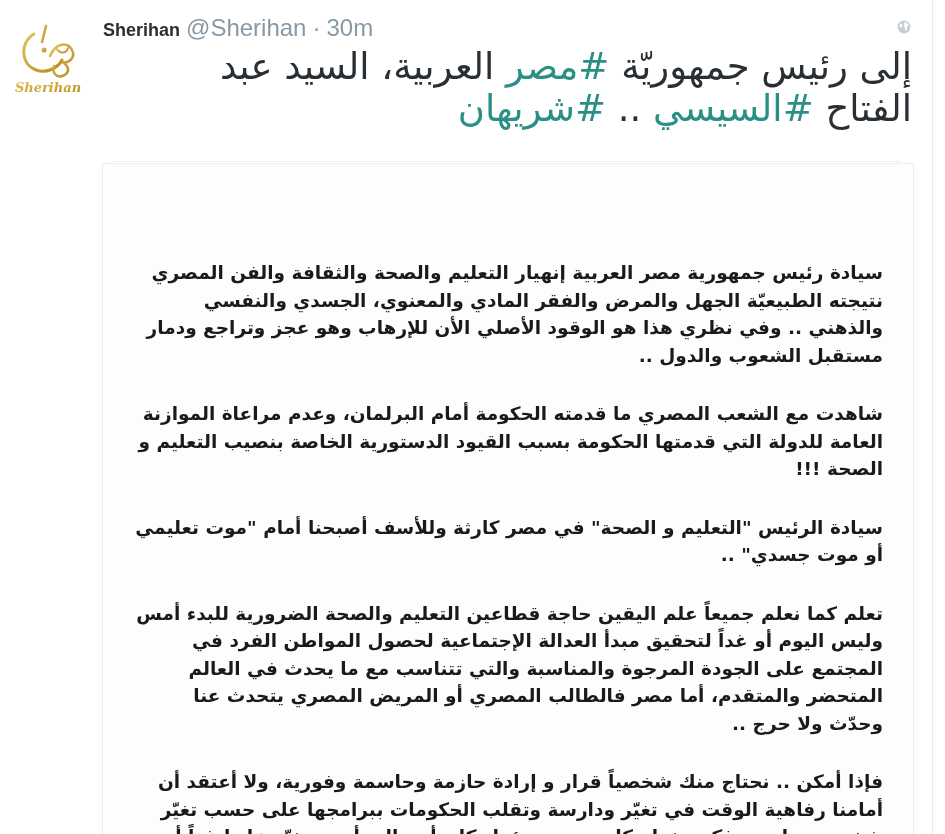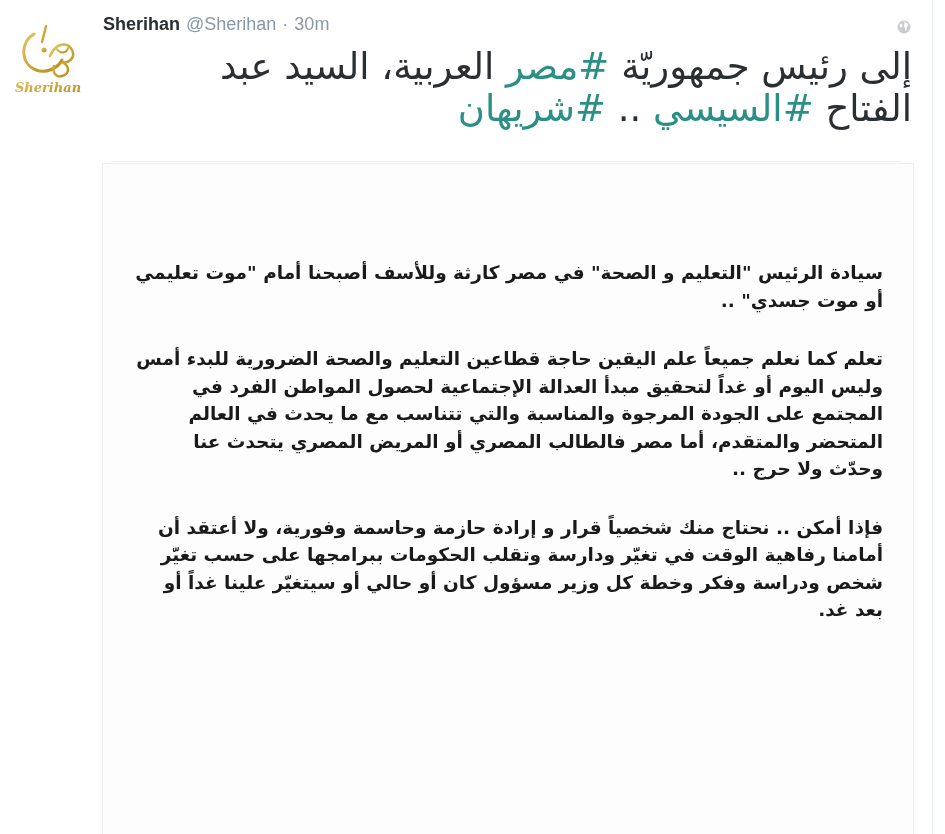--- a/index.html
+++ b/index.html
@@ -14,21 +14,21 @@
     border-right: 1px solid #e6ecf0;
   }
   .avatar {
     position: absolute; left: 12px; top: 20px; width: 72px; height: 76px;
   }
   .header {
     position: absolute; left: 103px; top: 14px; height: 22px;
     display: flex; align-items: baseline; gap: 6px; white-space: nowrap;
   }
   .name { font-weight: bold; font-size: 18px; color: #292f33; }
-  .handle, .dot, .time { font-size: 18px; color: #8899a6; }
+  .handle, .dot, .time { font-size: 24px; color: #8899a6; }
   .globe {
     position: absolute; left: 897px; top: 20px; width: 14px; height: 14px;
   }
   .tweet-text {
     position: absolute; left: 140px; top: 46px; width: 772px;
     direction: rtl; text-align: right;
     font-family: "DejaVu Sans", sans-serif;
     font-size: 37px; line-height: 42px; color: #292f33;
   }
   .hashtag { color: #2a8f84; }
@@ -84,19 +84,21 @@
   </svg>
 
   <div class="tweet-text">
     <span>إلى رئيس جمهوريّة </span><span class="hashtag">#مصر</span><span> العربية، السيد عبد الفتاح </span><span class="hashtag">#السيسي</span><span> .. </span><span class="hashtag">#شريهان</span>
   </div>
 
   <div class="card-top-line"></div>
 
   <div class="card">
     <div class="letter">
+      <p>سيادة رئيس جمهورية مصر العربية إنهيار التعليم والصحة والثقافة والفن المصري نتيجته الطبيعيّة الجهل والمرض والفقر المادي والمعنوي، الجسدي والنفسي والذهني .. وفي نظري هذا هو الوقود الأصلي الأن للإرهاب وهو عجز وتراجع ودمار مستقبل الشعوب والدول ..</p>
+      <p>شاهدت مع الشعب المصري ما قدمته الحكومة أمام البرلمان، وعدم مراعاة الموازنة العامة للدولة التي قدمتها الحكومة بسبب القيود الدستورية الخاصة بنصيب التعليم و الصحة !!!</p>
       <p>سيادة الرئيس "التعليم و الصحة" في مصر كارثة وللأسف أصبحنا أمام "موت تعليمي أو موت جسدي" ..</p>
       <p>تعلم كما نعلم جميعاً علم اليقين حاجة قطاعين التعليم والصحة الضرورية للبدء أمس وليس اليوم أو غداً لتحقيق مبدأ العدالة الإجتماعية لحصول المواطن الفرد في المجتمع على الجودة المرجوة والمناسبة والتي تتناسب مع ما يحدث في العالم المتحضر والمتقدم، أما مصر فالطالب المصري أو المريض المصري يتحدث عنا وحدّث ولا حرج ..</p>
       <p>فإذا أمكن .. نحتاج منك شخصياً قرار و إرادة حازمة وحاسمة وفورية، ولا أعتقد أن أمامنا رفاهية الوقت في تغيّر ودارسة وتقلب الحكومات ببرامجها على حسب تغيّر شخص ودراسة وفكر وخطة كل وزير مسؤول كان أو حالي أو سيتغيّر علينا غداً أو بعد غد.</p>
     </div>
   </div>
 
 </div>
 
 </body></html>

